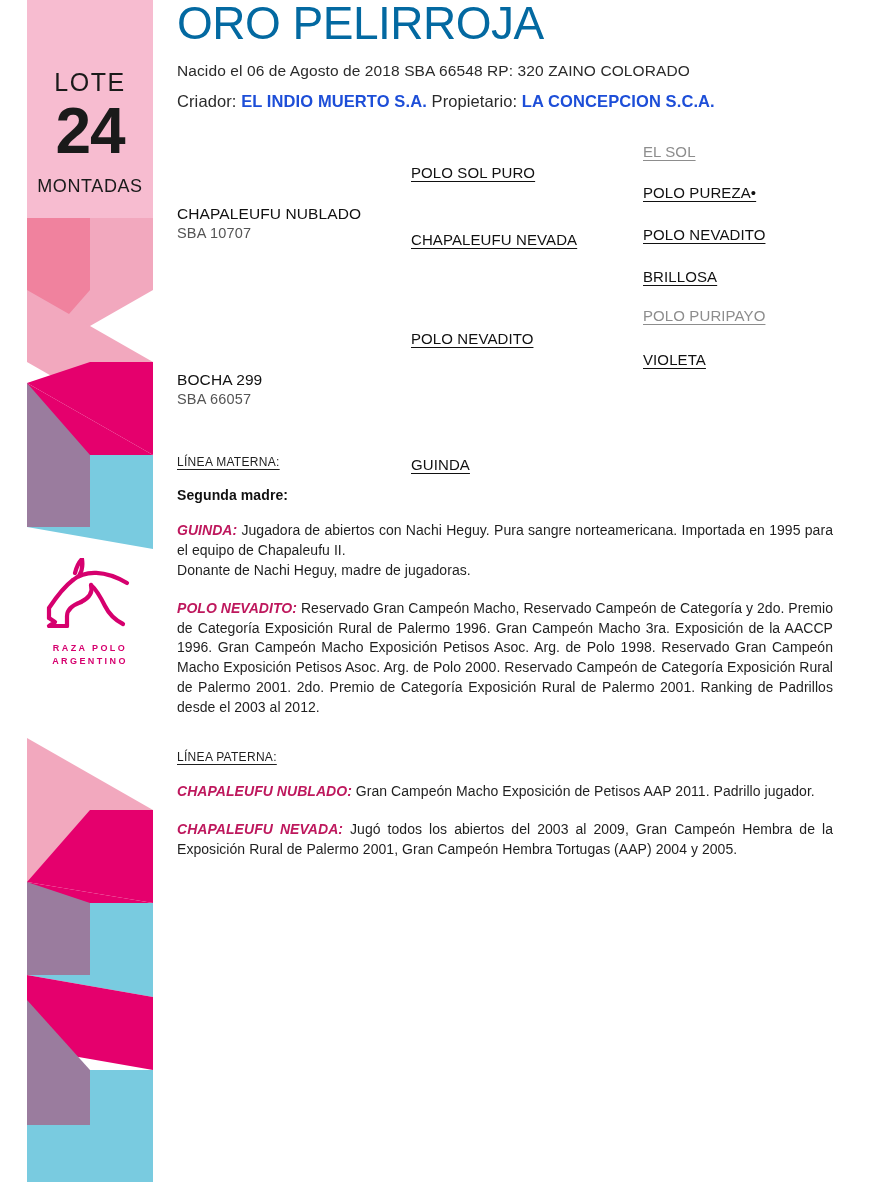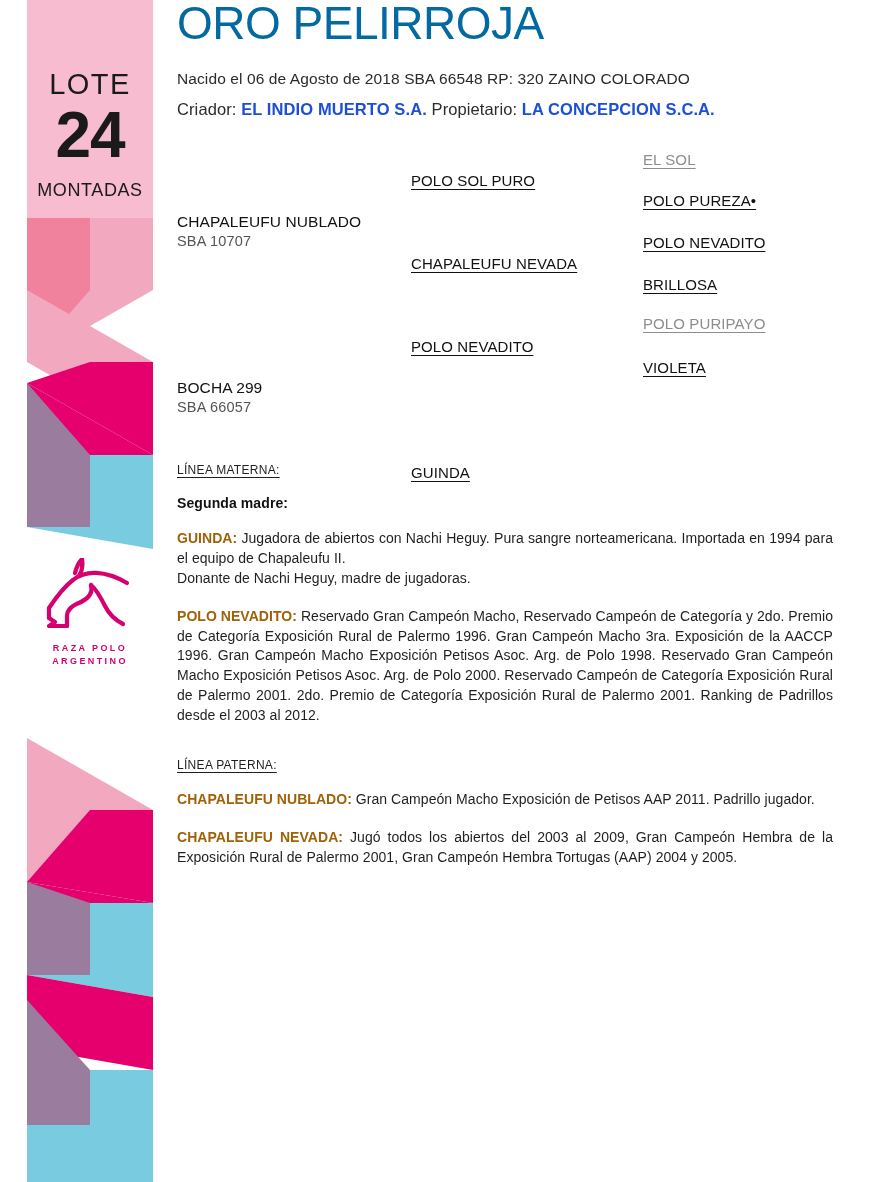--- a/index.html
+++ b/index.html
@@ -33,21 +33,21 @@
   
   .lot-block {
     position: absolute;
     left: 27px;
     top: 0;
     width: 126px;
     text-align: center;
     color: #1a1a1a;
   }
   .lot-word {
-    font-size: 29px;
+    font-size: 25px;
     letter-spacing: 1.5px;
     font-weight: 300;
     margin-top: 70px;
     line-height: 1;
   }
   .lot-number {
     font-size: 64px;
     font-weight: 700;
     line-height: 1;
     margin-top: 4px;
@@ -91,21 +91,21 @@
     font-weight: 400;
     letter-spacing: -0.5px;
     color: #0369a1;
     line-height: 1;
     margin: 0;
   }
   .subline {
     font-size: 15.5px;
     font-weight: 400;
     color: #2b2b2b;
-    margin-top: 24px;
+    margin-top: 16px;
     letter-spacing: 0.1px;
     white-space: nowrap;
   }
   .ownerline {
     font-size: 16.5px;
     color: #2b2b2b;
     margin-top: 12px;
     letter-spacing: 0.1px;
     white-space: nowrap;
   }
@@ -167,21 +167,21 @@
   }
   .para {
     font-size: 14px;
     line-height: 1.42;
     color: #1f1f1f;
     text-align: justify;
     margin: 0 0 18px 0;
     letter-spacing: 0.05px;
   }
   .para.last { margin-bottom: 0; }
-  .para b { font-weight: 700; color: #a16207; }
+  .para b { font-weight: 700; color: #be185d; font-style: italic; }
   .gap-lg { height: 14px; }
 </style>
 </head>
 <body>
 
 <div id="page">
 
   <div id="rail">
     <svg width="175" height="1182" viewBox="0 0 175 1182" xmlns="http://www.w3.org/2000/svg">
 
@@ -246,42 +246,42 @@
     <div id="pedigree">
 
       <div class="ped faded" style="left:466px; top:4px;"><span class="nm">EL SOL</span></div>
       <div class="ped" style="left:466px; top:45px;"><span class="nm">POLO PUREZA•</span></div>
       <div class="ped" style="left:466px; top:87px;"><span class="nm">POLO NEVADITO</span></div>
       <div class="ped" style="left:466px; top:129px;"><span class="nm">BRILLOSA</span></div>
       <div class="ped faded" style="left:466px; top:168px;"><span class="nm">POLO PURIPAYO</span></div>
       <div class="ped" style="left:466px; top:212px;"><span class="nm">VIOLETA</span></div>
 
       <div class="ped" style="left:234px; top:25px;"><span class="nm">POLO SOL PURO</span></div>
-      <div class="ped" style="left:234px; top:108px;"><span class="nm">CHAPALEUFU NEVADA</span></div>
+      <div class="ped" style="left:234px; top:92px;"><span class="nm">CHAPALEUFU NEVADA</span></div>
       <div class="ped" style="left:234px; top:191px;"><span class="nm">POLO NEVADITO</span></div>
       <div class="ped" style="left:234px; top:274px;margin-top:43px;"><span class="nm">GUINDA</span></div>
 
       <div class="ped gen1" style="left:0px; top:66px;">
         <span class="nm">CHAPALEUFU NUBLADO</span>
         <span class="reg">SBA 10707</span>
       </div>
       <div class="ped gen1" style="left:0px; top:232px;">
         <span class="nm">BOCHA 299</span>
         <span class="reg">SBA 66057</span>
       </div>
     </div>
 
     <div id="notes">
 
       <div class="sec-head">LÍNEA MATERNA:</div>
 
       <div class="sub-head">Segunda madre:</div>
 
       <div class="para">
-        <b>GUINDA:</b><span> Jugadora de abiertos con Nachi Heguy. Pura sangre norteamericana. Importada en 1994 para el equipo de Chapaleufu II.</span><br>
+        <b>GUINDA:</b><span> Jugadora de abiertos con Nachi Heguy. Pura sangre norteamericana. Importada en 1995 para el equipo de Chapaleufu II.</span><br>
         <span>Donante de Nachi Heguy, madre de jugadoras.</span>
       </div>
 
       <div class="para">
         <b>POLO NEVADITO:</b><span> Reservado Gran Campeón Macho, Reservado Campeón de Categoría y 2do. Premio de Categoría Exposición Rural de Palermo 1996. Gran Campeón Macho 3ra. Exposición de la AACCP 1996. Gran Campeón Macho Exposición Petisos Asoc. Arg. de Polo 1998. Reservado Gran Campeón Macho Exposición Petisos Asoc. Arg. de Polo 2000. Reservado Campeón de Categoría Exposición Rural de Palermo 2001. 2do. Premio de Categoría Exposición Rural de Palermo 2001. Ranking de Padrillos desde el 2003 al 2012.</span>
       </div>
 
       <div class="gap-lg"></div>
 
       <div class="sec-head">LÍNEA PATERNA:</div>

